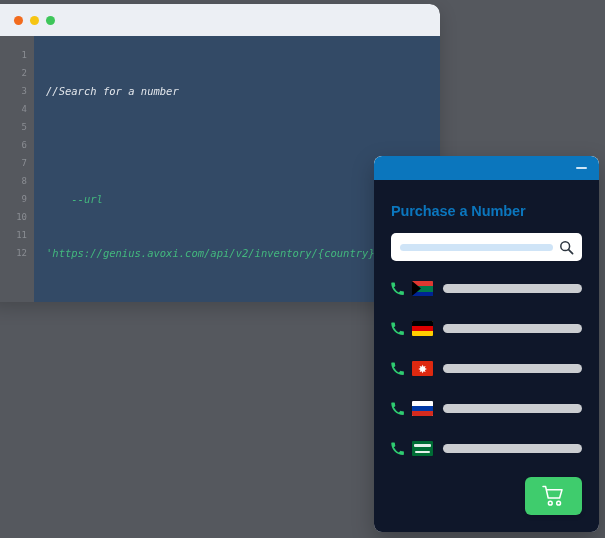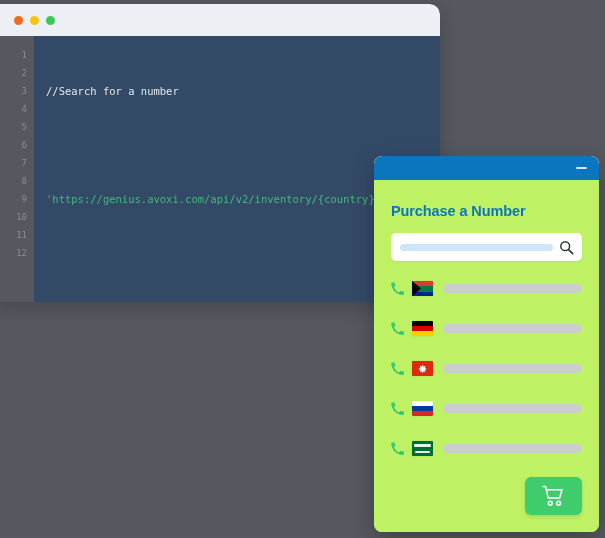--- a/index.html
+++ b/index.html
@@ -67,20 +67,21 @@
   #code-gutter div { height: 18px; }
   #code-lines {
     flex: 1;
     padding: 10px 0 15px 12px;
     box-sizing: border-box;
     font-family: "DejaVu Sans Mono", monospace;
     font-size: 10.5px;
     line-height: 18px;
     white-space: pre;
     overflow: hidden;
+    font-style: italic;
   }
   #code-lines div { height: 18px; }
   .tok-comment { color: #e3e7ec; }
   .tok-code    { color: #43b87e; }
 
   
   #purchase-widget {
     position: absolute;
     left: 374px;
     top: 156px;
@@ -105,21 +106,21 @@
     position: absolute;
     right: 12px;
     top: 11px;
     width: 11px;
     height: 2px;
     background: #cfe6f6;
     border-radius: 1px;
   }
   #widget-body {
     flex: 1;
-    background: #bef264;
+    background: #0f172a;
     padding: 0 17px;
     box-sizing: border-box;
     position: relative;
     display: flex;
     flex-direction: column;
   }
   #widget-title {
     color: #0b76bd;
     font-size: 14.5px;
     font-weight: bold;
@@ -266,20 +267,21 @@
       <div>7</div>
       <div>8</div>
       <div>9</div>
       <div>10</div>
       <div>11</div>
       <div>12</div>
     </div>
     <div id="code-lines">
       <div class="tok-comment">//Search for a number</div>
       <div class="tok-code"></div>
+      <div class="tok-code">    --url</div>
       <div class="tok-code">'https://genius.avoxi.com/api/v2/inventory/{country}</div>
       
       
       
       
       
       
       
     </div>
   </div>

